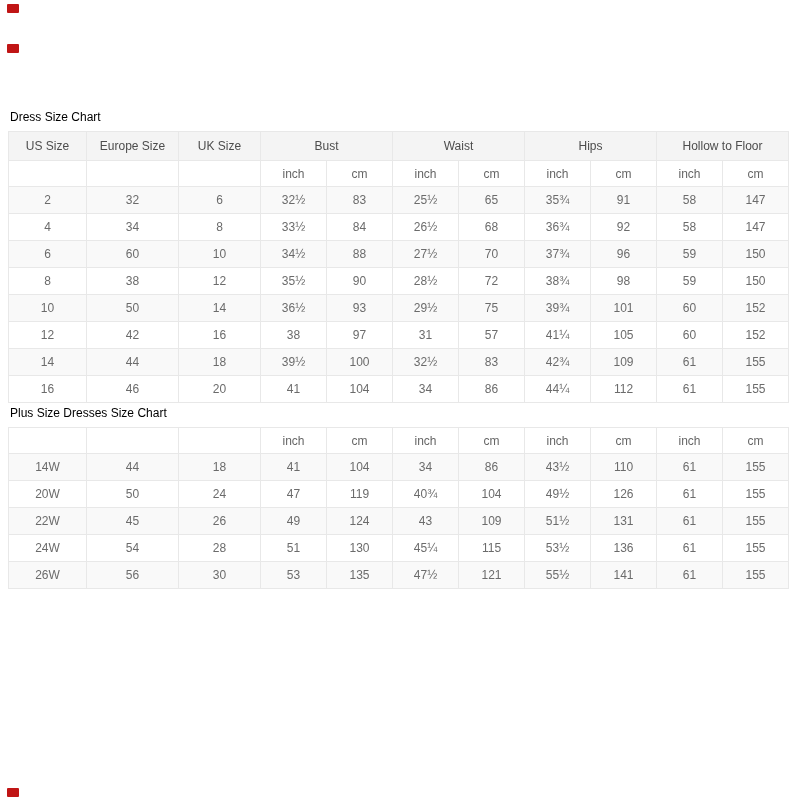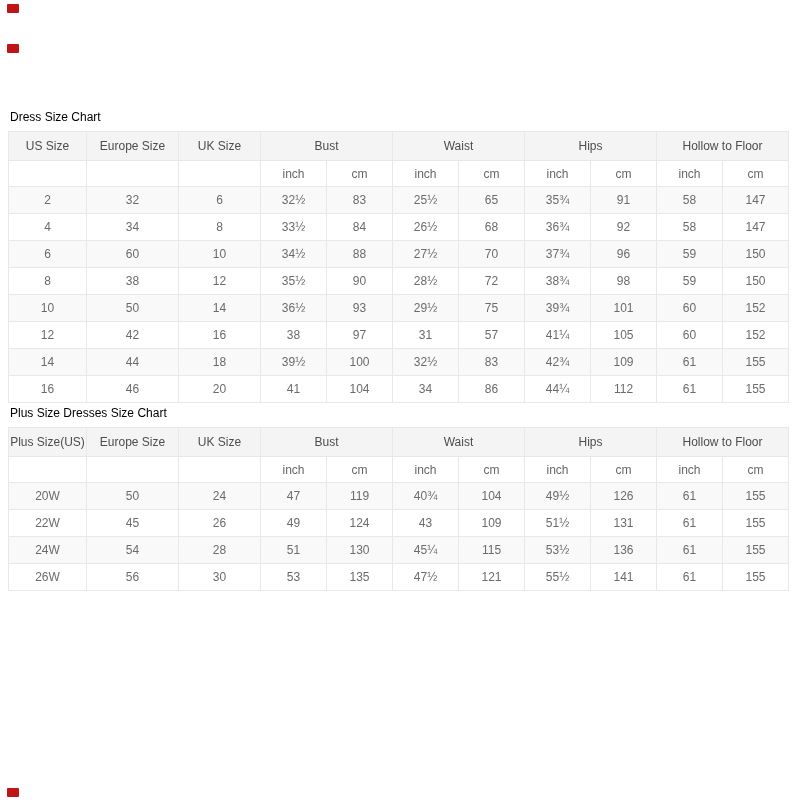--- a/index.html
+++ b/index.html
@@ -245,44 +245,48 @@
         <col>
         <col>
         <col>
         <col>
         <col>
         <col>
         <col>
         <col>
     </colgroup>
   <thead>
-        <tr class="head-row">
-          <th>Plus Size(US)</th>
-          <th>Europe Size</th>
-          <th>UK Size</th>
-          <th colspan="2">Bust</th>
-          <th colspan="2">Waist</th>
-          <th colspan="2">Hips</th>
-          <th colspan="2">Hollow to Floor</th>
-        </tr>
         <tr class="unit-row">
           <td></td>
           <td></td>
           <td></td>
           <td>inch</td>
           <td>cm</td>
           <td>inch</td>
           <td>cm</td>
           <td>inch</td>
           <td>cm</td>
           <td>inch</td>
           <td>cm</td>
         </tr>
       </thead>
       <tbody>
+        <tr>
+          <td>14W</td>
+          <td>44</td>
+          <td>18</td>
+          <td>41</td>
+          <td>104</td>
+          <td>34</td>
+          <td>86</td>
+          <td>43½</td>
+          <td>110</td>
+          <td>61</td>
+          <td>155</td>
+        </tr>
         <tr>
           <td>20W</td>
           <td>50</td>
           <td>24</td>
           <td>47</td>
           <td>119</td>
           <td>40¾</td>
           <td>104</td>
           <td>49½</td>
           <td>126</td>

